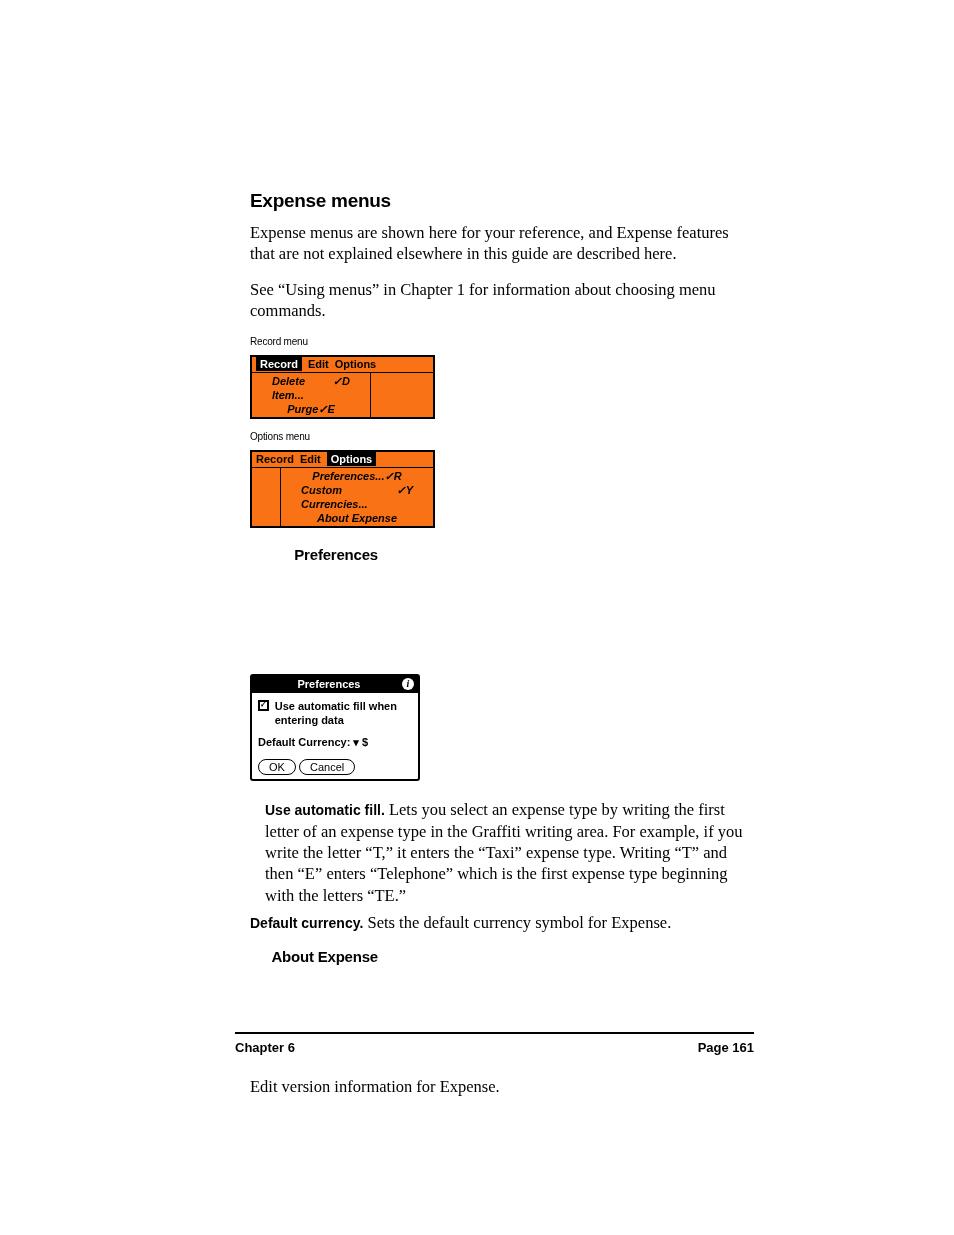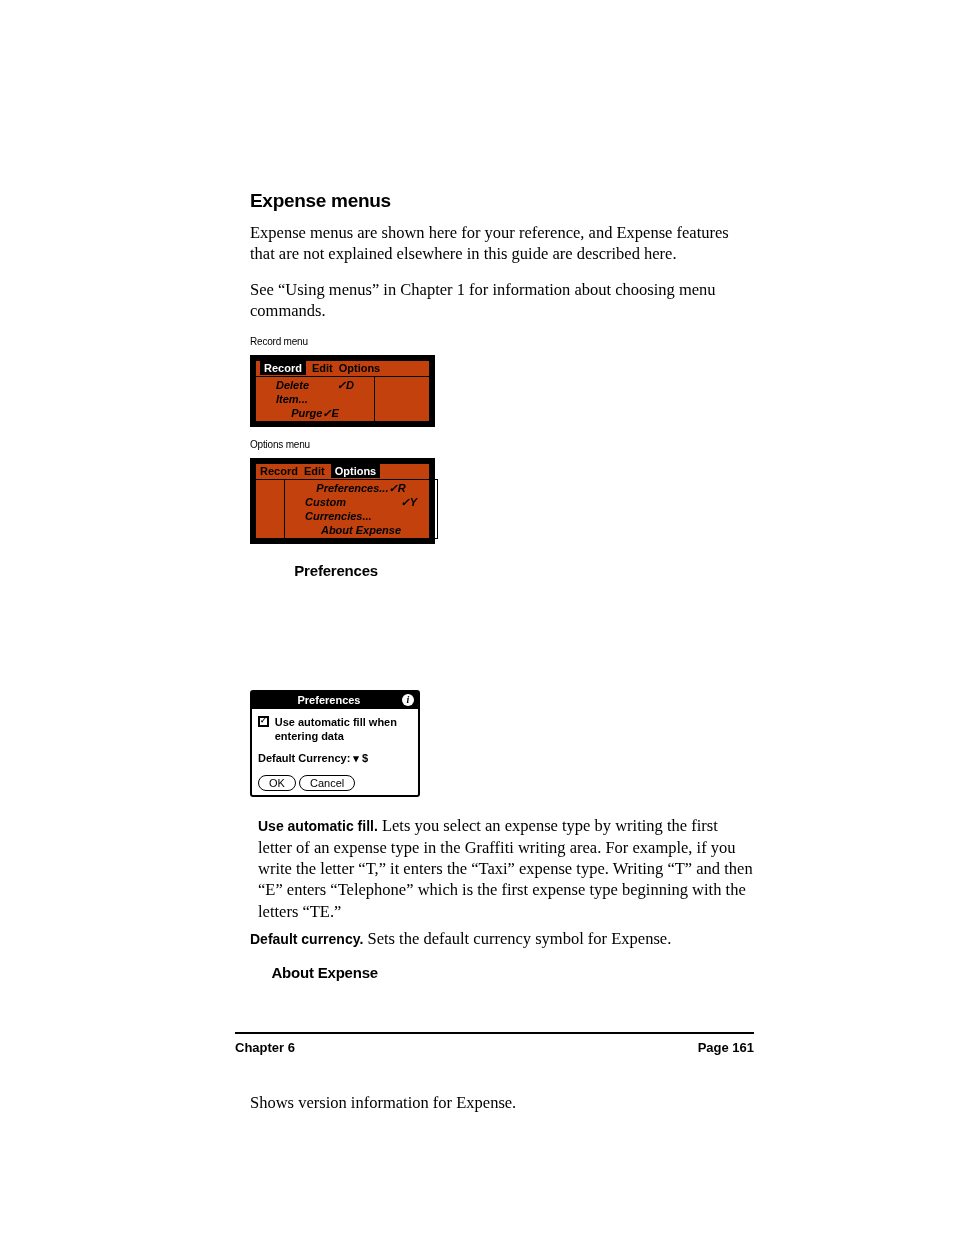--- a/index.html
+++ b/index.html
@@ -31,28 +31,28 @@
     font-family: Arial, Helvetica, sans-serif;
     font-weight: 400;
     font-size: 10px;
     margin: 8px 0 8px 0;
     letter-spacing: -0.2px;
   }
 
   
   .palm-menu {
     width: 185px;
-    border: 6px solid #000000;
+    border: 2px solid #000000;
     padding: 0;
     margin: 4px 0 12px 0;
     font-family: Arial, Helvetica, sans-serif;
     font-weight: 900;
     font-size: 11px;
     line-height: 14px;
-    background: #c2410c;
+    background: #f97316;
     box-sizing: border-box;
   }
   .palm-menu .bar {
     display: flex;
     gap: 6px;
     padding: 0 4px 1px 4px;
     border-bottom: 1px solid #000;
   }
   .palm-menu .bar span { white-space: nowrap; }
   .palm-menu .bar .active {
@@ -218,33 +218,33 @@
             <span>Default Currency:</span>
             <span>▾ $</span>
           </div>
           <div class="btns">
             <span class="b">OK</span>
             <span class="b">Cancel</span>
           </div>
         </div>
       </div>
 
-      <p class="body" style="margin:0 0 6px 8px;">
+      <p class="body" style="margin:0 0 6px 15px;">
         <span class="run-in">Use automatic fill.</span><span> Lets you select an expense type by writing the first letter of an expense type in the Graffiti writing area. For example, if you write the letter “T,” it enters the “Taxi” expense type. Writing “T” and then “E” enters “Telephone” which is the first expense type beginning with the letters “TE.”</span>
       </p>
       <p class="body" style="margin:0 12px 6px 0;">
         <span class="run-in">Default currency.</span><span> Sets the default currency symbol for Expense.</span>
       </p>
     </div>
   </div>
 
   <div class="def-row">
     <div class="def-term">About Expense</div>
     <div class="def-body">
-      <p class="body" style="margin:0;">Shows version information for Expense.</p>
+      <p class="body" style="margin:0;">Edit version information for Expense.</p>
     </div>
   </div>
 
   <div class="footer">
     <span>Chapter 6</span>
     <span>Page 161</span>
   </div>
 
 </div>
 

